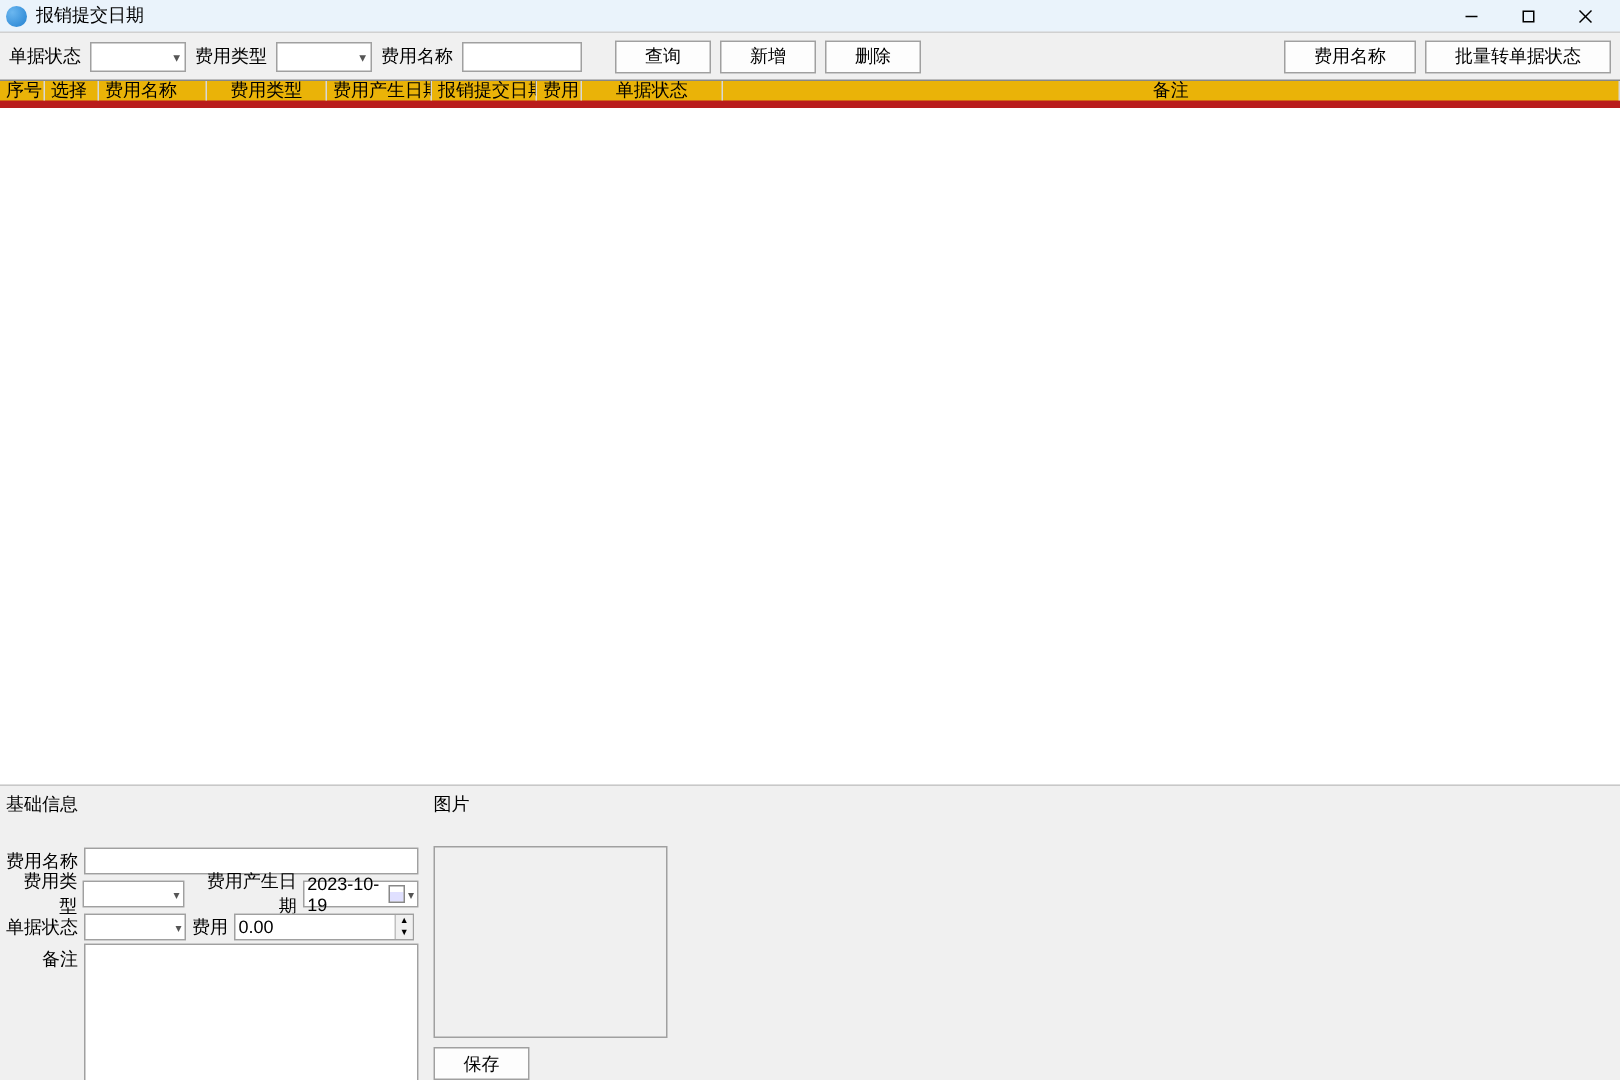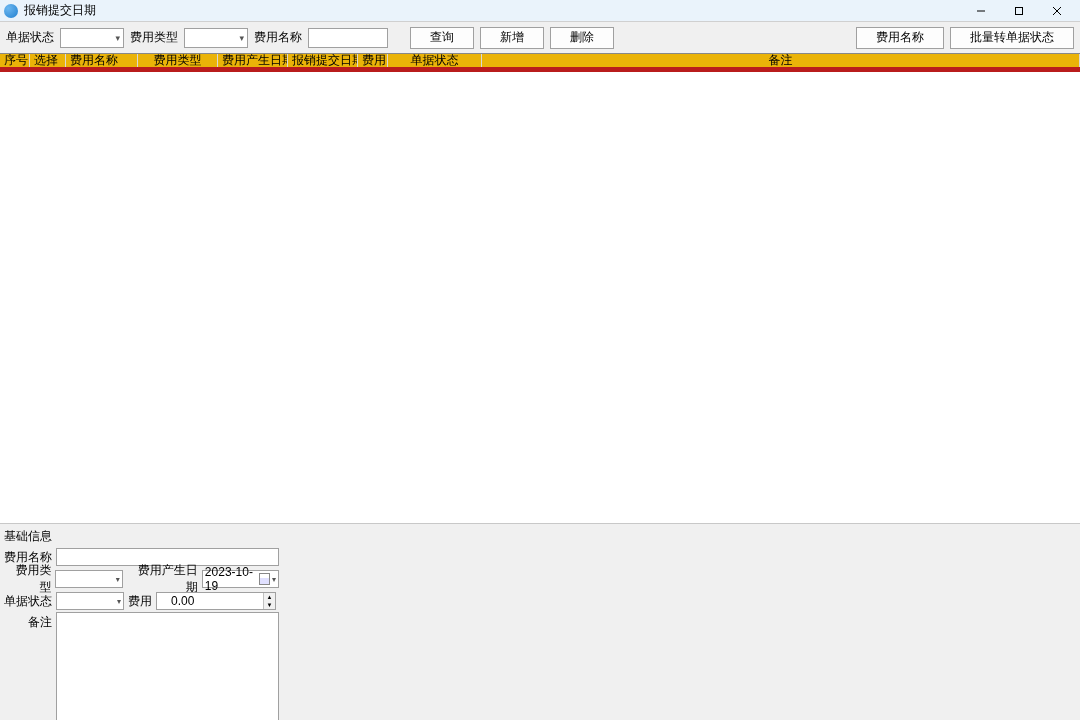--- a/index.html
+++ b/index.html
@@ -126,21 +126,21 @@
       padding: 4px 4px 0 4px;
     }
     .basic-info {
       width: 275px;
       display: flex;
       flex-direction: column;
       gap: 2px;
     }
     .section-title {
       font-size: 12px;
-      margin-bottom: 1px;
+      margin-bottom: 18px;
     }
     .form-row {
       display: flex;
       align-items: center;
       gap: 4px;
       height: 22px;
     }
     .form-label {
       font-size: 12px;
       text-align: right;
@@ -181,21 +181,21 @@
       background: linear-gradient(#fff 40%, #e0e0ff 40%);
     }
     .date-input .chev { font-size: 8px; color: #555; }
     .spinner {
       width: 120px;
       height: 18px;
       border: 1px solid #a0a0a0;
       background: #fff;
       display: inline-flex;
       align-items: center;
-      padding: 0 14px;
+      padding: 0 2px;
       font-size: 11px;
       position: relative;
     }
     .spinner .spin-btns {
       position: absolute;
       right: 0; top: 0; bottom: 0;
       width: 12px;
       display: flex;
       flex-direction: column;
       border-left: 1px solid #c0c0c0;
@@ -342,13 +342,20 @@
         </div>
       </div>
     </div>
 
     <div class="remarks-area">
       <div class="remarks-label">备注</div>
       <textarea class="remarks-text" style=""></textarea>
     </div>
   </div>
 
+  <div class="image-panel">
+    <div class="section-title">图片</div>
+    <div class="image-box"></div>
+    <div class="save-row">
+      <div class="btn" style="min-width:40px">保存</div>
+    </div>
+  </div>
 </div>
 
 </body></html>

